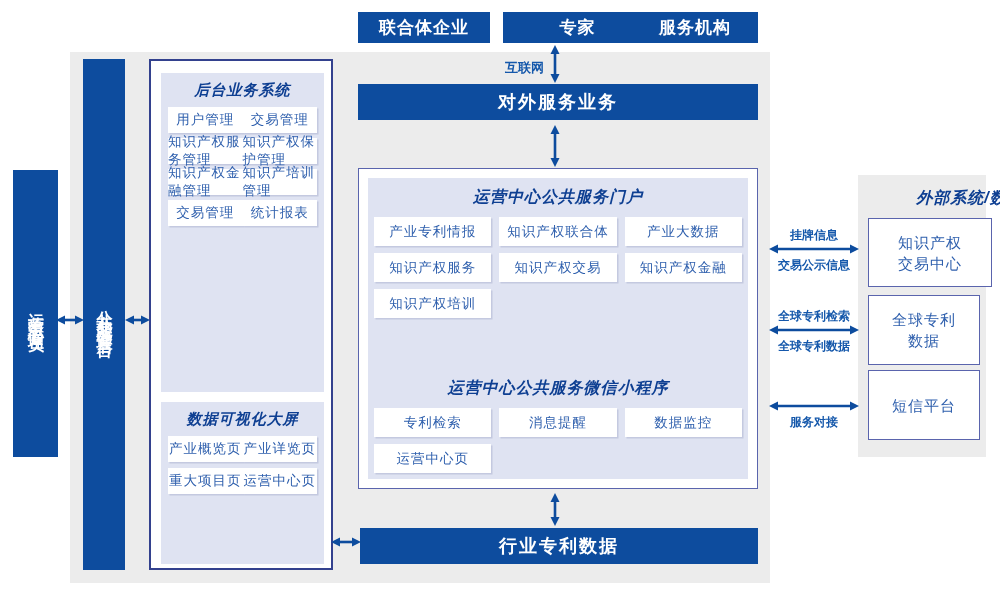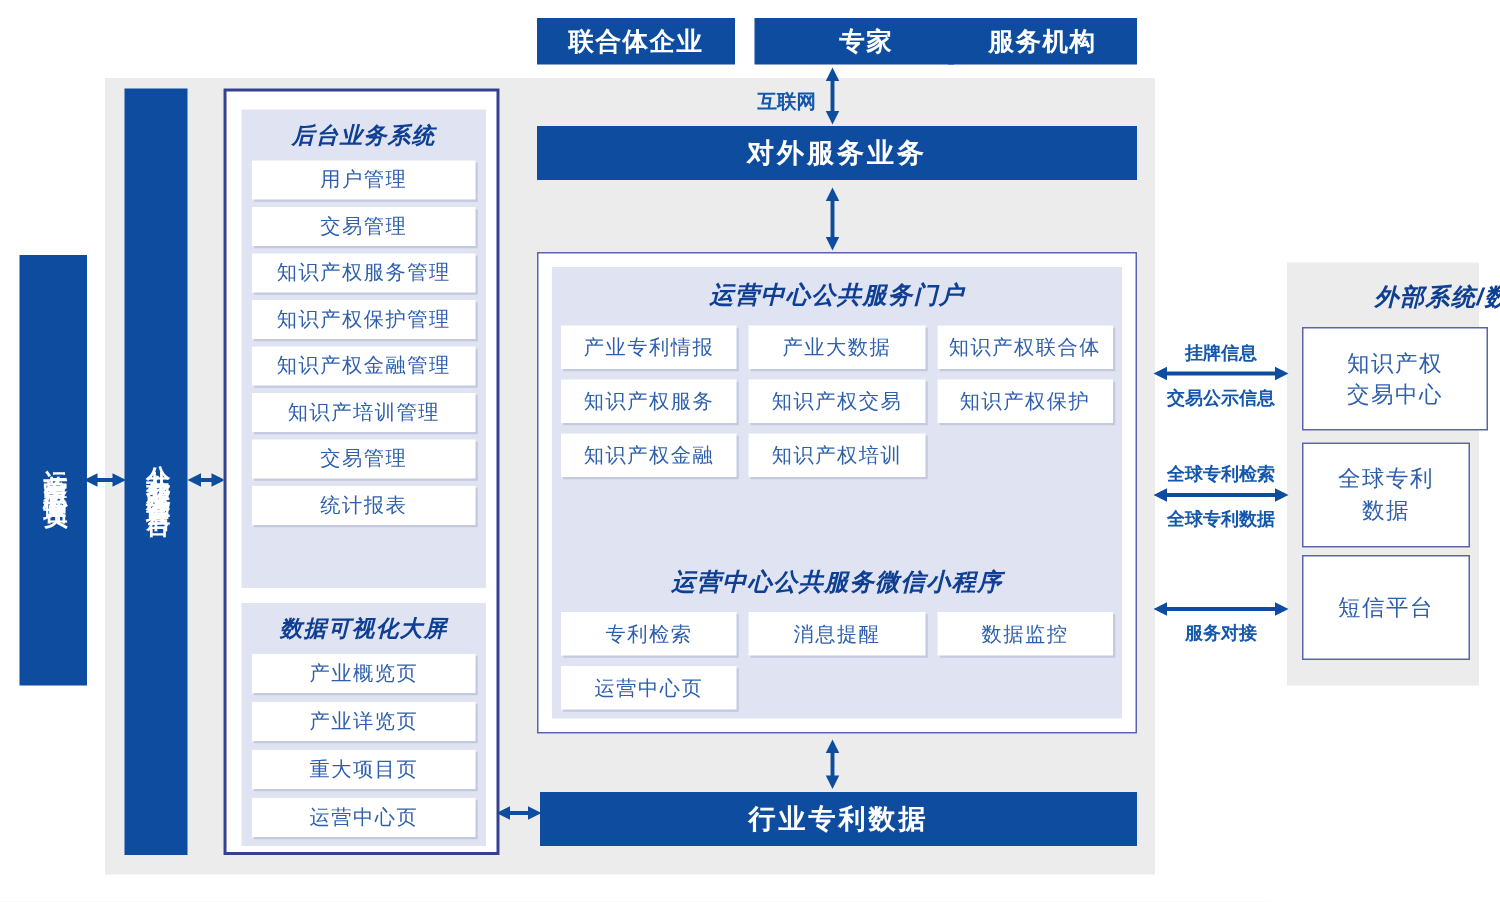--- a/index.html
+++ b/index.html
@@ -25,21 +25,21 @@
     display:flex;align-items:center;justify-content:center;
     writing-mode:vertical-lr;text-orientation:upright;letter-spacing:4px;}
   .container{background:#ffffff;border:2px solid var(--border-navy);}
   .center-panel{background:#ffffff;border:1.5px solid var(--border-slate);}
   .section{background:var(--panel-bg);font-family:Liberation Mono, monospace;}
   .section-title{color:var(--title-navy);font-weight:bold;font-style:italic;
     text-align:center;letter-spacing:1px;}
   .t16{font-size:16px;padding-top:9px;}
   .t15{font-size:15px;padding-top:8px;}
   .grid2{display:grid;grid-template-columns:1fr 1fr 1fr;column-gap:8px;row-gap:7px;margin:9px 6px 0 6px;}
-  .col1{display:grid;grid-template-columns:1fr;row-gap:5px;margin:7px 7px 13px 7px;}
+  .col1{display:grid;grid-template-columns:1fr 1fr;row-gap:5px;margin:7px 7px 13px 7px;}
   .item{background:#ffffff;color:var(--item-text);font-size:13.5px;
     display:flex;align-items:center;justify-content:center;
     box-shadow:1.5px 1.5px 0 rgba(170,176,205,.5);letter-spacing:1px;}
   .item.h29{height:29px;}
   .item.h26{height:26px;}
   .ext-title{color:var(--title-navy);font-weight:bold;font-style:italic;font-size:16px;
     text-align:center;letter-spacing:1px;margin-left:48px;}
   .ext-box{background:#ffffff;border:1px solid var(--border-slate);color:var(--item-text);
     font-size:15px;display:flex;align-items:center;justify-content:center;text-align:center;
     white-space:pre-line;line-height:1.4;letter-spacing:1px;}
@@ -72,25 +72,24 @@
     <polygon points="8,1 3.5,10 12.5,10" fill="currentColor"></polygon>
     <polygon points="8,43 3.5,34 12.5,34" fill="currentColor"></polygon>
   </svg>
 
   <div class="abs center-panel" style="left:358px;top:168px;width:400px;height:321px;"></div>
 
   <div class="abs section" style="left:368px;top:178px;width:380px;height:204px;">
     <div class="section-title t16">运营中心公共服务门户</div>
     <div class="grid2">
       <div class="item h29">产业专利情报</div>
+      <div class="item h29">知识产权联合体</div>
       <div class="item h29">产业大数据</div>
-      <div class="item h29">知识产权联合体</div>
       <div class="item h29">知识产权服务</div>
       <div class="item h29">知识产权交易</div>
-      <div class="item h29">知识产权保护</div>
       <div class="item h29">知识产权金融</div>
       <div class="item h29">知识产权培训</div>
     </div>
   </div>
 
   <div class="abs section" style="left:368px;top:369px;width:380px;height:110px;">
     <div class="section-title t16">运营中心公共服务微信小程序</div>
     <div class="grid2">
       <div class="item h29">专利检索</div>
       <div class="item h29">消息提醒</div>

